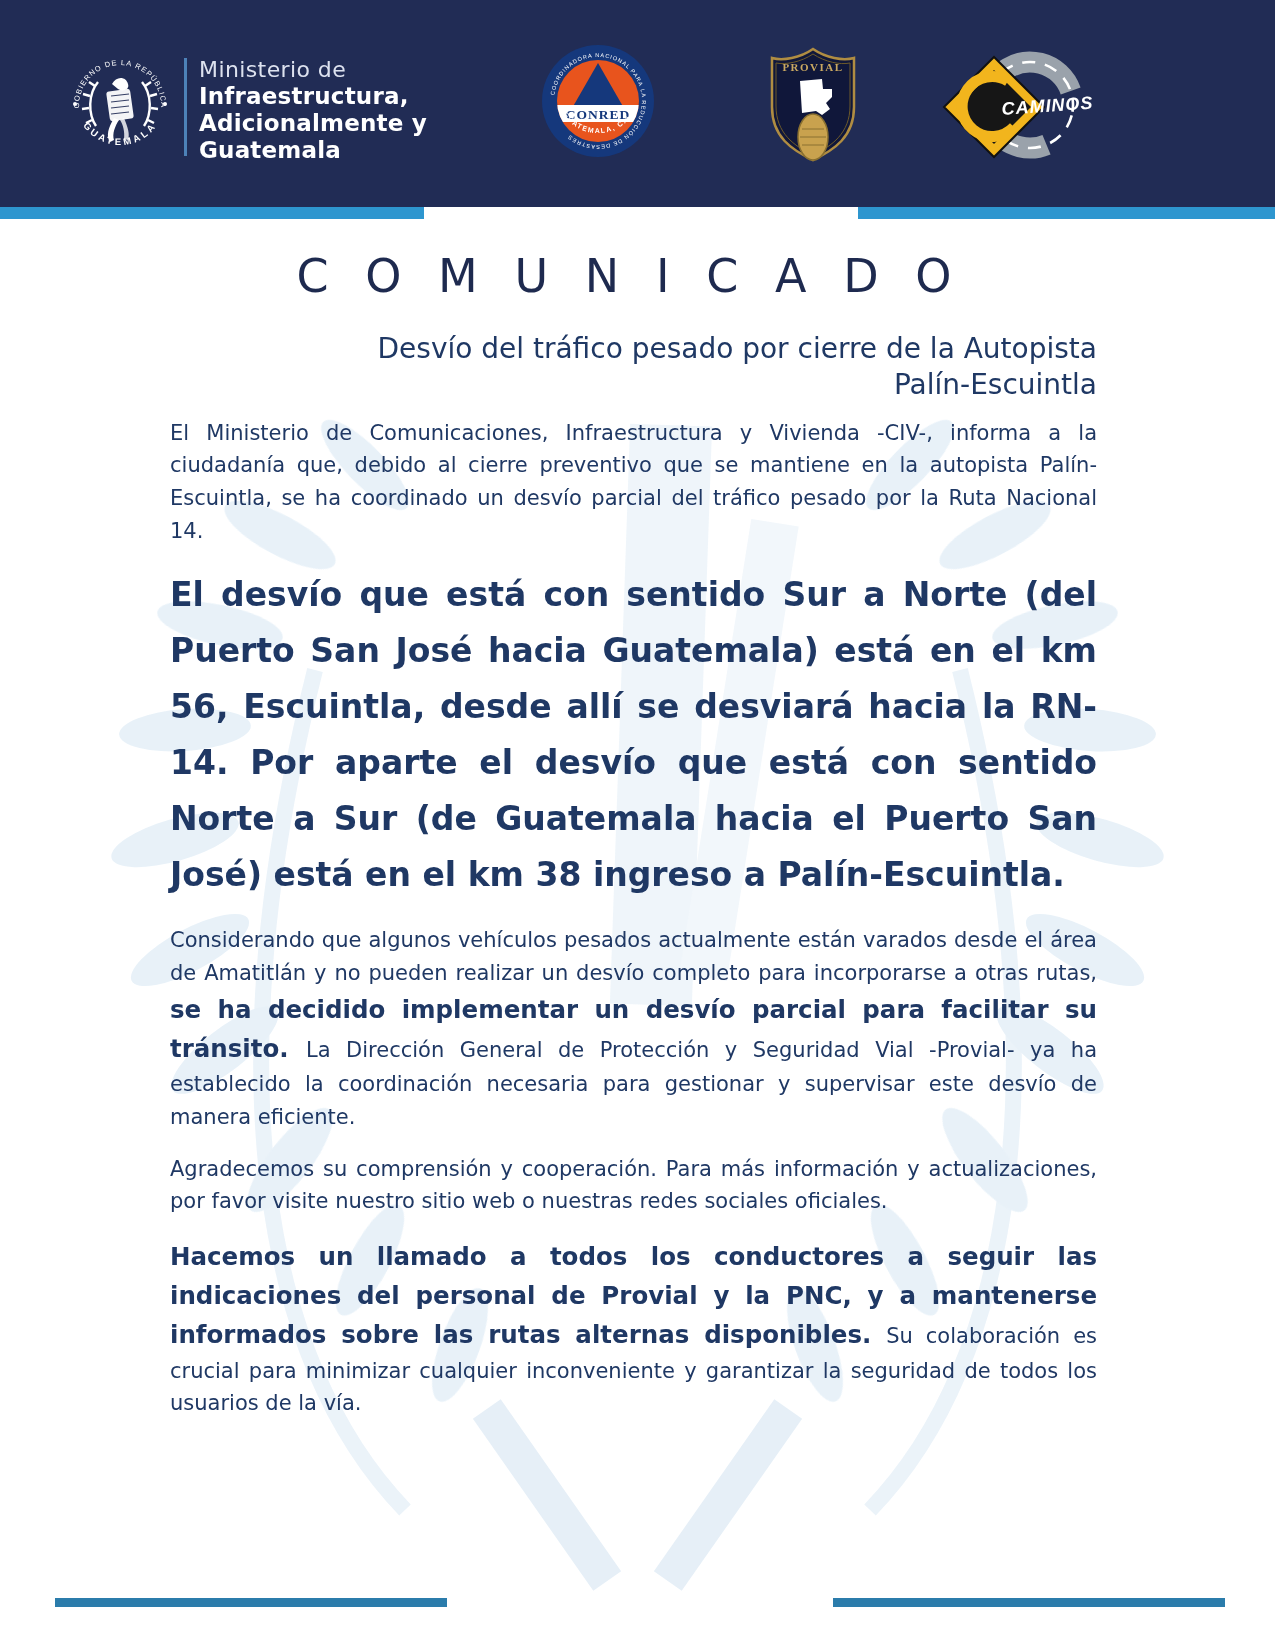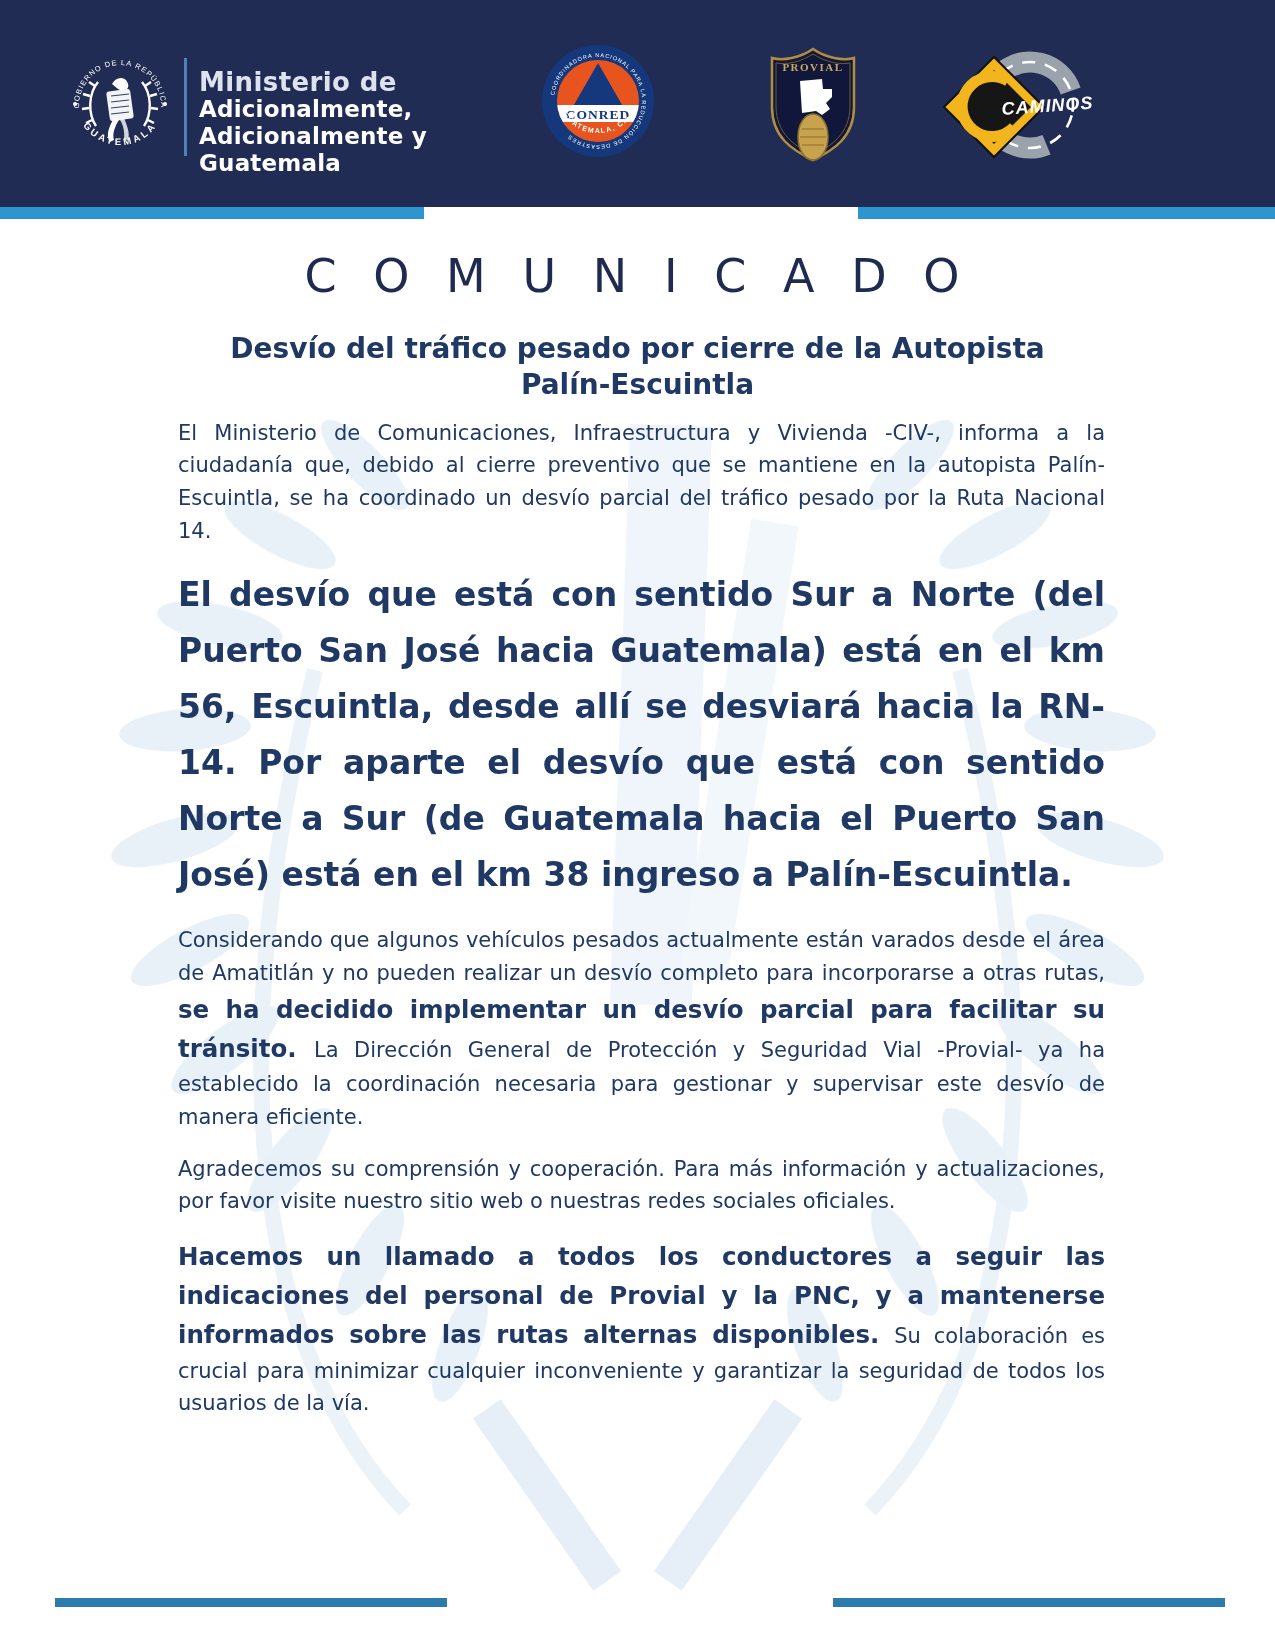--- a/index.html
+++ b/index.html
@@ -5,36 +5,36 @@
   html,body{margin:0;padding:0;background:#ffffff;}
   .page{
     position:relative;width:1275px;height:1650px;background:#ffffff;
     font-family:"DejaVu Sans","Liberation Sans",sans-serif;overflow:hidden;
   }
   
   .header-band{position:absolute;left:0;top:0;width:1275px;height:207px;background:#212c55;z-index:3;}
   .gov-seal{position:absolute;left:62px;top:44px;}
   .gov-divider{position:absolute;left:184px;top:58px;width:3px;height:98px;background:#4d82b8;}
   .ministry-block{position:absolute;left:199px;top:56px;color:#ffffff;line-height:27px;}
-  .ministry-line1{font-size:26px;font-weight:700;color:#dde2ef;letter-spacing:.4px;margin-top:13px;}
+  .ministry-line1{font-size:22px;font-weight:400;color:#dde2ef;letter-spacing:.4px;}
   .ministry-bold{font-size:23px;font-weight:700;letter-spacing:.2px;}
   .conred-logo{position:absolute;left:540px;top:43px;}
   .provial-logo{position:absolute;left:766px;top:45px;}
   .caminos-logo{position:absolute;left:942px;top:45px;}
   
   .strip-left{position:absolute;left:0;top:207px;width:424px;height:12px;background:#2e96cf;z-index:3;}
   .strip-right{position:absolute;left:858px;top:207px;width:417px;height:12px;background:#2e96cf;z-index:3;}
   
   .watermark{position:absolute;left:75px;top:370px;z-index:0;pointer-events:none;}
   
-  .main{position:absolute;left:170px;top:219px;width:935px;z-index:2;color:#1f3864;}
+  .main{position:absolute;left:162px;top:219px;width:935px;z-index:2;color:#1f3864;}
   .kicker{margin:30px 0 0 0;text-align:center;font-size:46px;font-weight:400;
           letter-spacing:.24em;color:#1e2a4f;}
   .dateline{margin-top:40px;text-align:center;font-size:22px;color:#1f3864;}
-  .doc-title{margin:28px 0 14px 0;text-align:center;font-size:28px;font-weight:700;
+  .doc-title{margin:28px 0 14px 0;text-align:right;font-size:28px;font-weight:400;
              line-height:1.28;color:#1f3864;}
   .doc-title span{display:block;}
   .body-para{margin:0 0 19px 8px;font-size:21px;line-height:1.56;text-align:justify;color:#1f3864;}
   .lead-bold{font-weight:700;font-size:33px;line-height:1.7;margin-bottom:21px;}
   .b{font-weight:700;font-size:24.5px;line-height:1.6;}
   .gap-lg{margin-bottom:36px;}
   
   .footer-rule{position:absolute;top:1598px;height:9px;background:#2b7cab;z-index:2;}
   .footer-rule.left{left:55px;width:392px;}
   .footer-rule.right{left:833px;width:392px;}
@@ -118,21 +118,21 @@
         <line x1="49" y1="58" x2="67" y2="56"></line>
         <line x1="49" y1="64" x2="67" y2="62"></line>
         <line x1="49" y1="70" x2="67" y2="68"></line>
       </g>
     </svg>
 
     <div class="gov-divider"></div>
 
     <div class="ministry-block">
       <div class="ministry-line1">Ministerio de</div>
-      <div class="ministry-bold">Adicionalmente,</div>
+      <div class="ministry-bold">Infraestructura,</div>
       <div class="ministry-bold">Adicionalmente y</div>
       <div class="ministry-bold">Guatemala</div>
     </div>
 
     <svg class="conred-logo" width="116" height="116" viewBox="0 0 116 116">
       <defs>
         <path id="conredRing" d="M14,58 A44,44 0 1 1 102,58 A44,44 0 1 1 14,58" fill="none"></path>
         <path id="conredBottom" d="M20,66 A42,42 0 0 0 96,66" fill="none"></path>
         <clipPath id="conredClip">
             <circle cx="58" cy="58" r="41"></circle>

